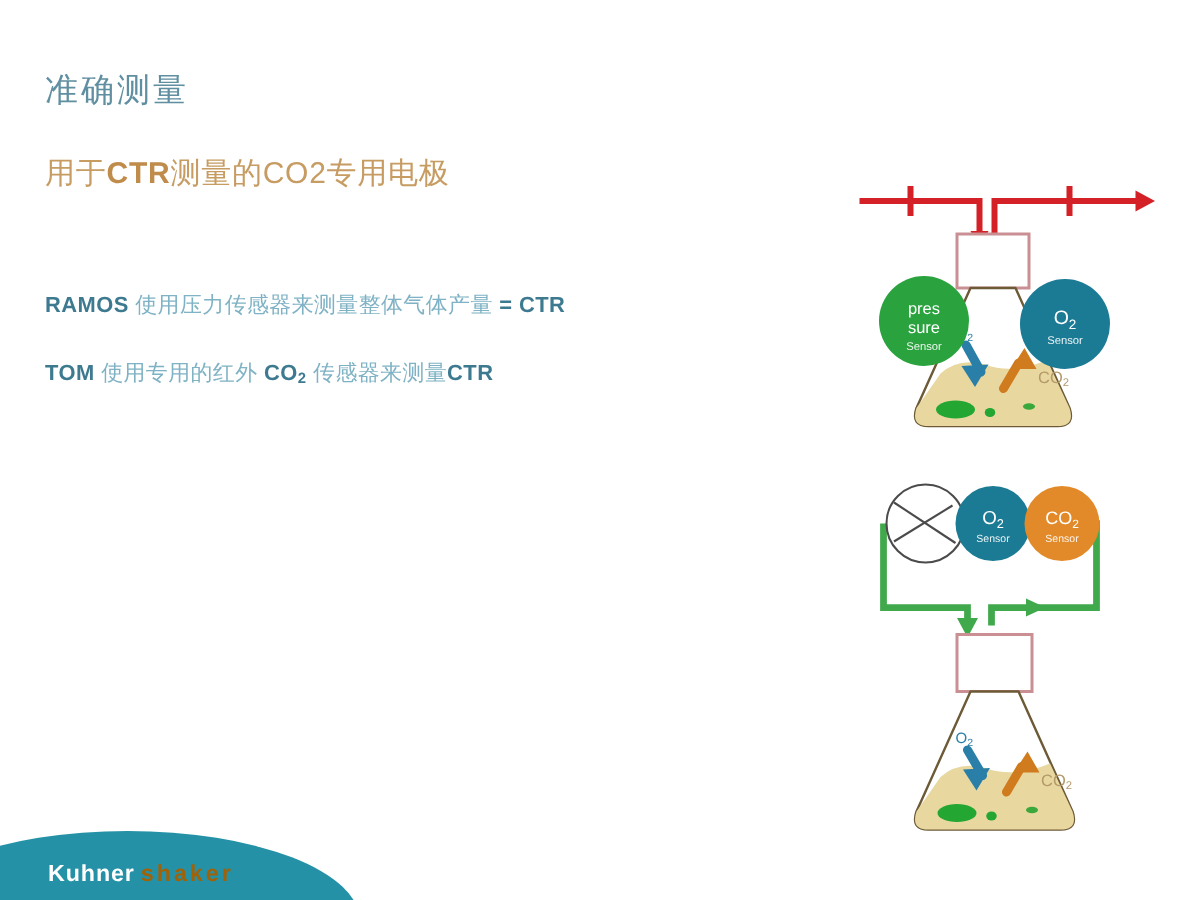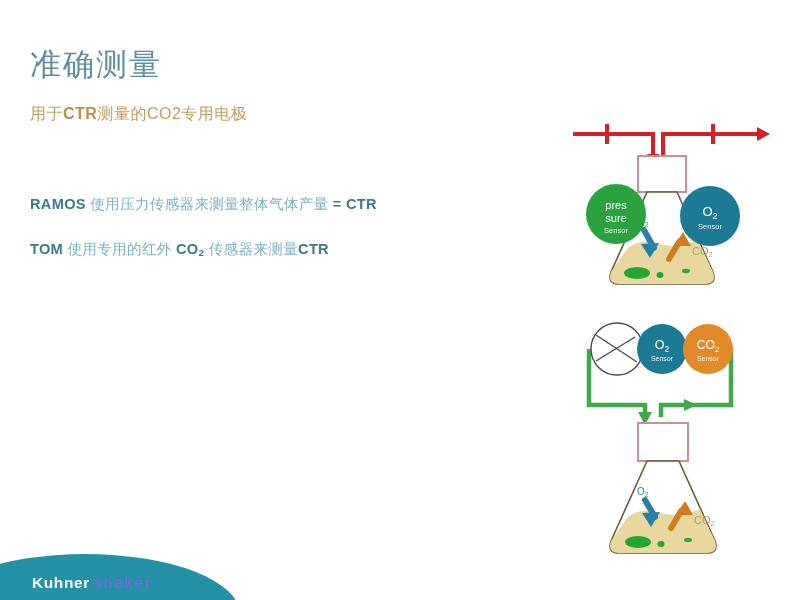--- a/index.html
+++ b/index.html
@@ -7,26 +7,26 @@
     width:800px;height:600px;
     background:#ffffff;
     font-family:"Liberation Sans","DejaVu Sans",sans-serif;
     overflow:hidden;position:relative;
   }
   #slide{position:absolute;inset:0;background:#fff;overflow:hidden;}
 
   
   .title{
     position:absolute;left:30px;top:48px;
-    font-size:31px;letter-spacing:2px;
+    font-size:22px;letter-spacing:2px;
     color:#5f8fa0;font-weight:400;line-height:1.1;
   }
   .subtitle{
     position:absolute;left:30px;top:104px;
-    font-size:16px;color:#c79c63;letter-spacing:.5px;
+    font-size:20px;color:#c79c63;letter-spacing:.5px;
     font-weight:400;line-height:1.2;
   }
   .subtitle b{font-weight:700;color:#c08c4c;}
 
   .body-block{position:absolute;left:30px;top:170px;width:450px;margin-top:22px;}
   .para{
     font-size:14.6px;line-height:25px;color:#7fb2c4;
     margin:0 0 20px 0;letter-spacing:.3px;
   }
   .para b{font-weight:700;color:#3d7a90;}
@@ -37,21 +37,21 @@
     position:absolute;left:-70px;top:554px;
     width:310px;height:120px;
     background:#2591a6;
     border-radius:50%;
   }
   .logo{
     position:absolute;left:32px;top:574px;
     font-size:15.5px;letter-spacing:.6px;color:#ffffff;white-space:nowrap;
   }
   .logo .k{font-weight:700;}
-  .logo .s{font-weight:400;color:#8b5cf6;margin-left:4px;letter-spacing:2px;}
+  .logo .s{font-weight:700;color:#a16207;margin-left:4px;letter-spacing:2px;}
 
   
   .diagram{position:absolute;}
   #diagram-top{left:565px;top:112px;width:225px;height:195px;}
   #diagram-bottom{left:565px;top:315px;width:225px;height:245px;}
   .diagram svg{display:block;width:100%;height:100%;}
   .sv-lbl{font-family:"Liberation Sans",sans-serif;fill:#fff;}
 </style>
 </head>
 <body>

